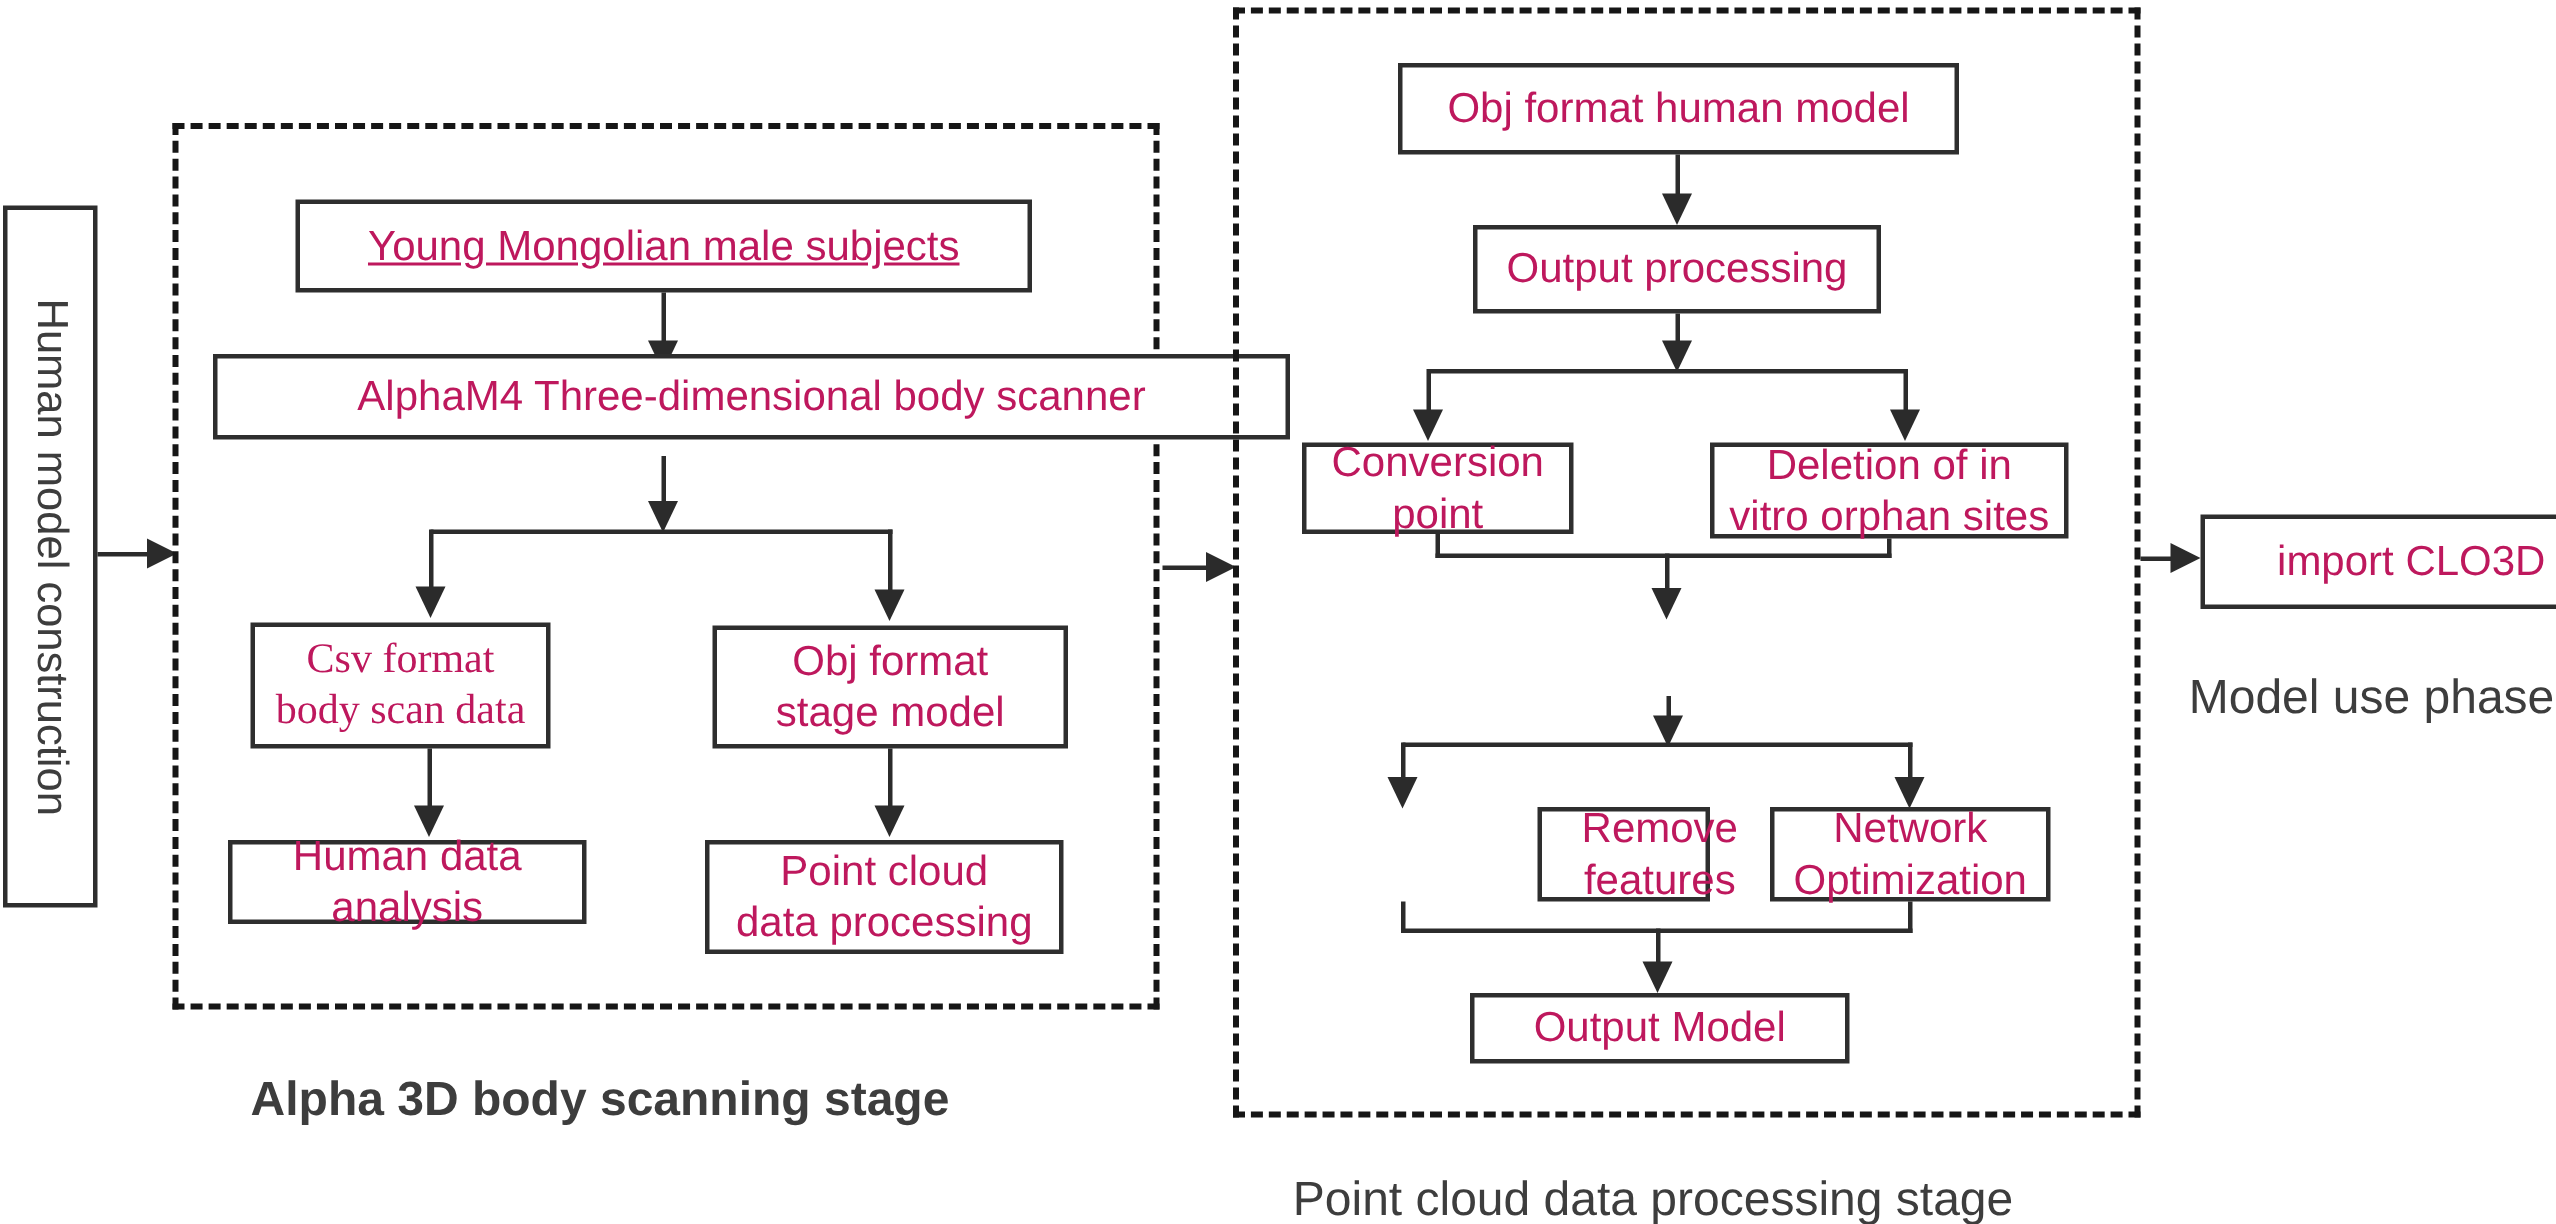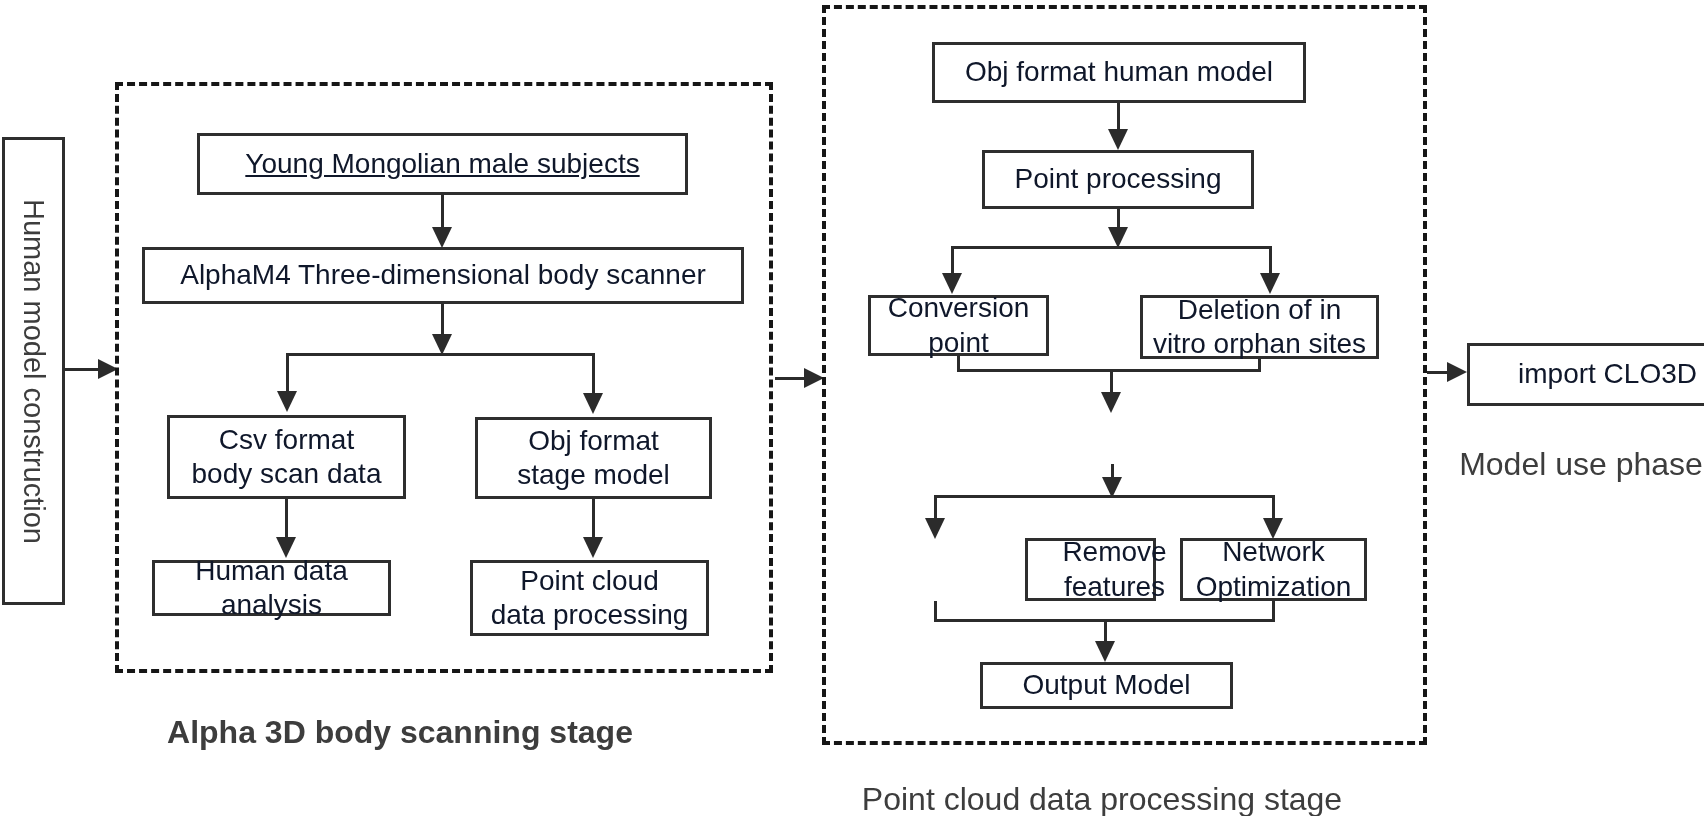--- a/index.html
+++ b/index.html
@@ -7,21 +7,21 @@
     position:relative;
     width:1704px;height:816px;
     background:#ffffff;
     font-family:"Liberation Sans","DejaVu Sans",sans-serif;
     overflow:hidden;
   }
   .node{
     position:absolute;box-sizing:border-box;
     border:3px solid #2e2e2e;background:#ffffff;
     display:flex;align-items:center;justify-content:center;
-    text-align:center;color:#0f172a;
+    text-align:center;color:#be185d;
     font-size:28px;line-height:1.22;white-space:pre-line;
   }
   .vbox{
     position:absolute;box-sizing:border-box;
     border:3px solid #2e2e2e;background:#ffffff;
     display:flex;align-items:center;justify-content:center;
     color:#3d3d3d;font-size:29px;
     writing-mode:vertical-rl;text-align:center;
   }
   .dashed{position:absolute;box-sizing:border-box;border:4px dashed #161616;background:transparent;}
@@ -44,31 +44,31 @@
   <div class="hline" style="left:65px;top:368px;width:36px;"></div>
   <div class="tri-right" style="left:98px;top:359px;"></div>
 
   <div class="dashed" style="left:115px;top:82px;width:658px;height:591px;"></div>
 
   <div class="node" style="left:197px;top:133px;width:491px;height:62px;text-decoration:underline;">Young Mongolian male subjects</div>
 
   <div class="vline" style="left:441px;top:195px;height:33px;"></div>
   <div class="tri-down" style="left:432px;top:227px;"></div>
 
-  <div class="node" style="left:142px;top:247px;width:602px;height:57px;">AlphaM4 Three-dimensional body scanner</div>
+  <div class="node" style="left:142px;top:236px;width:718px;height:57px;">AlphaM4 Three-dimensional body scanner</div>
 
   <div class="vline" style="left:441px;top:304px;height:32px;"></div>
   <div class="tri-down" style="left:432px;top:334px;"></div>
   <div class="hline" style="left:287px;top:353px;width:308px;"></div>
   <div class="vline" style="left:286px;top:353px;height:39px;"></div>
   <div class="tri-down" style="left:277px;top:391px;"></div>
   <div class="vline" style="left:592px;top:353px;height:41px;"></div>
   <div class="tri-down" style="left:583px;top:393px;"></div>
 
-  <div class="node" style="left:167px;top:415px;width:239px;height:84px;">Csv format
+  <div class="node" style="left:167px;top:415px;width:200px;height:84px;font-family:Liberation Serif, serif;">Csv format
 body scan data</div>
   <div class="node" style="left:475px;top:417px;width:237px;height:82px;">Obj format
 stage model</div>
 
   <div class="vline" style="left:285px;top:499px;height:39px;"></div>
   <div class="tri-down" style="left:276px;top:537px;"></div>
   <div class="vline" style="left:592px;top:499px;height:39px;"></div>
   <div class="tri-down" style="left:583px;top:537px;"></div>
 
   <div class="node" style="left:152px;top:560px;width:239px;height:56px;">Human data
@@ -81,21 +81,21 @@
   <div class="hline" style="left:775px;top:377px;width:32px;"></div>
   <div class="tri-right" style="left:804px;top:368px;"></div>
 
   <div class="dashed" style="left:822px;top:5px;width:605px;height:740px;"></div>
 
   <div class="node" style="left:932px;top:42px;width:374px;height:61px;">Obj format human model</div>
 
   <div class="vline" style="left:1117px;top:103px;height:27px;"></div>
   <div class="tri-down" style="left:1108px;top:129px;"></div>
 
-  <div class="node" style="left:982px;top:150px;width:272px;height:59px;">Point processing</div>
+  <div class="node" style="left:982px;top:150px;width:272px;height:59px;">Output processing</div>
 
   <div class="vline" style="left:1117px;top:209px;height:19px;"></div>
   <div class="tri-down" style="left:1108px;top:227px;"></div>
   <div class="hline" style="left:952px;top:246px;width:320px;"></div>
   <div class="vline" style="left:951px;top:246px;height:28px;"></div>
   <div class="tri-down" style="left:942px;top:273px;"></div>
   <div class="vline" style="left:1269px;top:246px;height:28px;"></div>
   <div class="tri-down" style="left:1260px;top:273px;"></div>
 
   <div class="node" style="left:868px;top:295px;width:181px;height:61px;">Conversion
@@ -111,21 +111,21 @@
 
 
   <div class="vline" style="left:1111px;top:464px;height:15px;"></div>
   <div class="tri-down" style="left:1102px;top:477px;"></div>
   <div class="hline" style="left:935px;top:495px;width:340px;"></div>
   <div class="vline" style="left:934px;top:495px;height:24px;"></div>
   <div class="tri-down" style="left:925px;top:518px;"></div>
   <div class="vline" style="left:1272px;top:495px;height:24px;"></div>
   <div class="tri-down" style="left:1263px;top:518px;"></div>
 
-  <div class="node" style="left:1025px;top:538px;width:131px;height:63px;padding-left:48px;">Remove
+  <div class="node" style="left:1025px;top:538px;width:115px;height:63px;padding-left:48px;">Remove
 features</div>
   <div class="node" style="left:1180px;top:538px;width:187px;height:63px;">Network
 Optimization</div>
 
   <div class="vline" style="left:934px;top:601px;height:21px;"></div>
   <div class="vline" style="left:1272px;top:601px;height:21px;"></div>
   <div class="hline" style="left:934px;top:619px;width:341px;"></div>
   <div class="vline" style="left:1104px;top:619px;height:23px;"></div>
   <div class="tri-down" style="left:1095px;top:641px;"></div>
 

